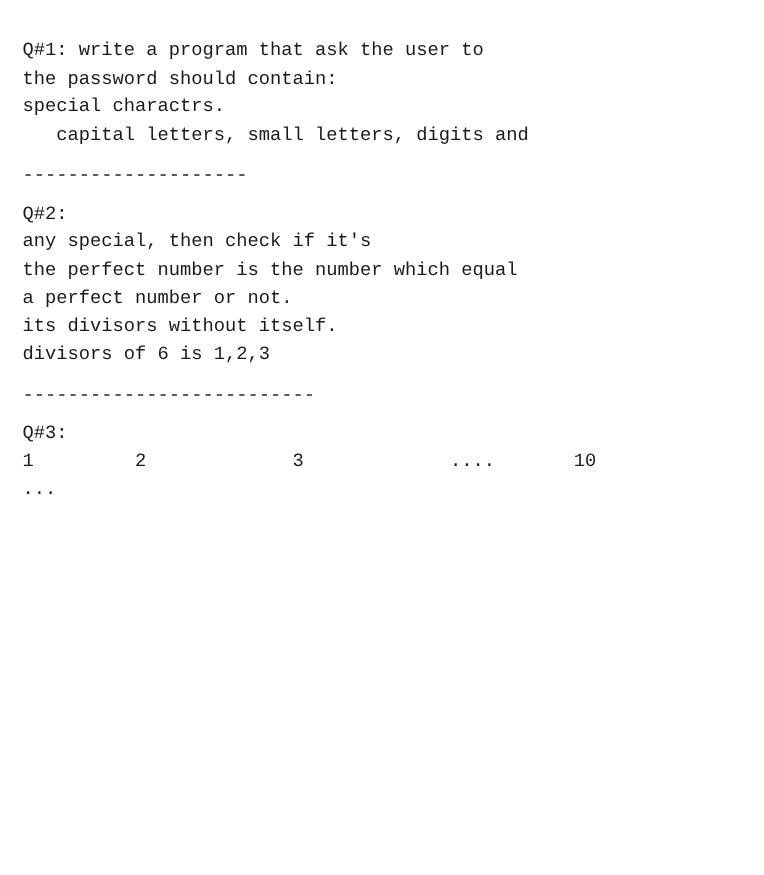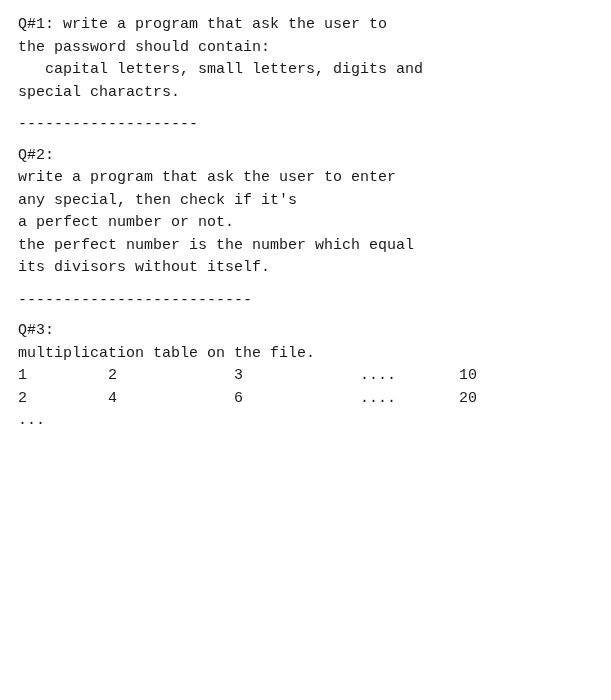--- a/index.html
+++ b/index.html
@@ -14,20 +14,21 @@
       font-size: 15px;
       line-height: 1.5;
       color: #1a1a1a;
       width: 611px;
       min-height: 700px;
       padding: 14px 18px;
     }
 
     .content-area {
       width: 100%;
+      margin-top: 16px;
     }
 
     .question-block {
       margin-bottom: 10px;
     }
 
     .text-line {
       white-space: pre;
       display: block;
     }
@@ -45,39 +46,37 @@
     }
   </style>
 </head>
 <body>
 
 <div class="content-area">
 
   <div class="question-block">
     <span class="text-line">Q#1: write a program that ask the user to</span>
     <span class="text-line">the password should contain:</span>
+    <span class="text-line">special charactrs.</span>
     <span class="text-line">   capital letters, small letters, digits and</span>
-    <span class="text-line">special charactrs.</span>
   </div>
 
   <span class="divider">--------------------</span>
 
   <div class="question-block">
     <span class="text-line">Q#2:</span>
-    <span class="text-line">write a program that ask the user to enter</span>
     <span class="text-line">any special, then check if it's</span>
+    <span class="text-line">the perfect number is the number which equal</span>
     <span class="text-line">a perfect number or not.</span>
-    <span class="text-line">the perfect number is the number which equal</span>
     <span class="text-line">its divisors without itself.</span>
+    <span class="text-line">divisors of 6 is 1,2,3</span>
   </div>
 
   <span class="divider">--------------------------</span>
 
   <div class="question-block">
     <span class="text-line">Q#3:</span>
-    <span class="text-line">multiplication table on the file.</span>
 
     <span class="table-row">1         2             3             ....       10</span>
-    <span class="table-row">2         4             6             ....       20</span>
     <span class="table-row">...</span>
   </div>
 
 </div>
 
 </body></html>

